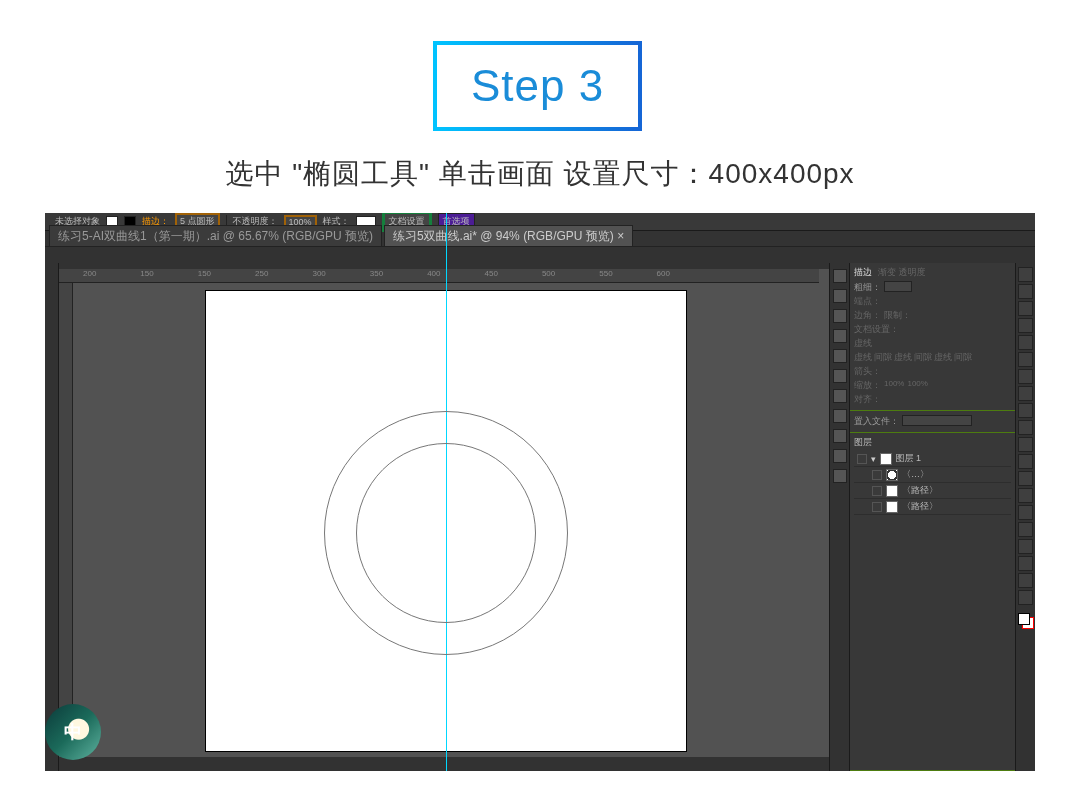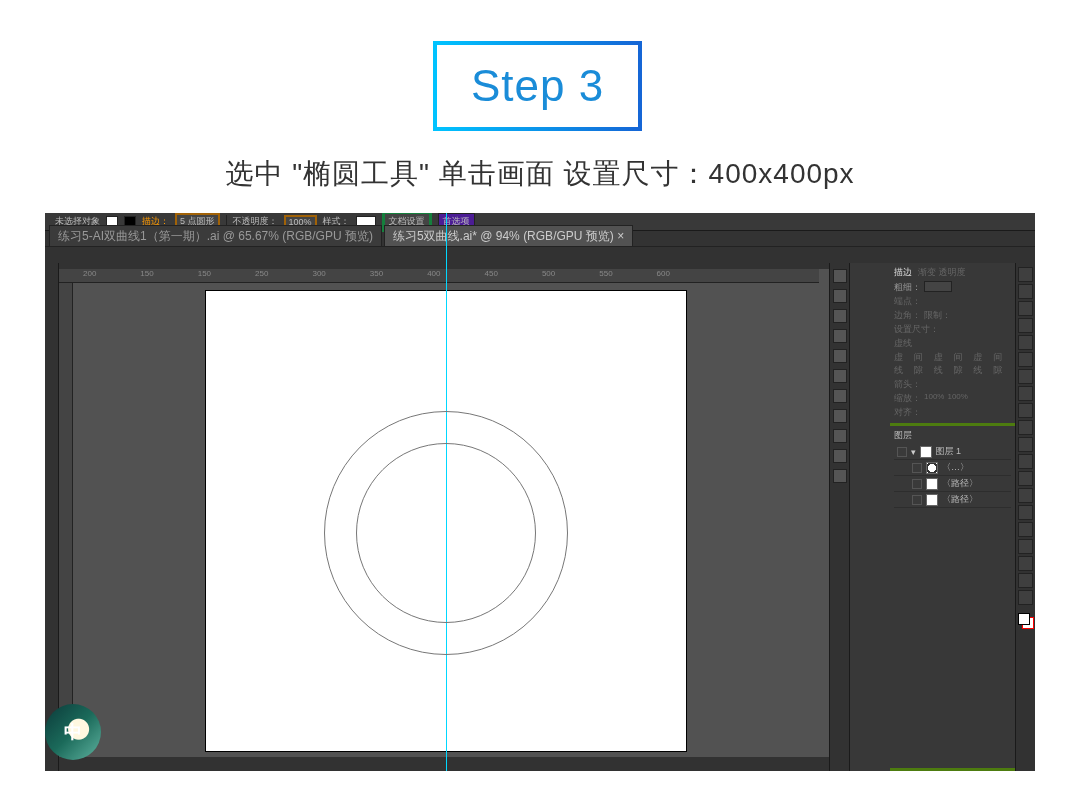--- a/index.html
+++ b/index.html
@@ -41,21 +41,21 @@
   .c-inner { width:180px; height:180px; left:150px; top:152px;}
 
   
   .dock-left { position:absolute; left:0; top:50px; width:14px; bottom:0; background:#323232; border-right:1px solid #1a1a1a;}
 
   
   .right-region { position:absolute; right:0; top:50px; width:206px; bottom:0; background:#323232; display:flex;}
   .panel-dock { width:20px; background:#323232; border-left:1px solid #1a1a1a; display:flex; flex-direction:column; gap:6px; padding-top:6px; align-items:center;}
   .panel-dock .dicon { width:14px; height:14px; background:#555; border:1px solid #222;}
   .panel-stack { flex:1; background:#383838; border-left:1px solid #1a1a1a; display:flex; flex-direction:column; font-size:9px;}
-  .panel { border-bottom:3px solid #4d7c0f; padding:3px 4px;margin-left:40px;}
+  .panel { border-bottom:1px solid #4d7c0f; padding:3px 4px;}
   .panel .ptitle { color:#bbb; font-size:9px; margin-bottom:2px; display:flex; gap:6px;}
   .panel .row { display:flex; gap:3px; margin:1px 0; color:#999;}
   .panel .field { background:#444; border:1px solid #222; height:11px; width:28px;}
   .panel .dark { color:#666;}
   .layers { flex:1; min-height:100px;}
   .layers .lrow { display:flex; align-items:center; gap:4px; height:16px; padding:0 3px; border-bottom:1px solid #2d2d2d;}
   .layers .eye { width:10px; height:10px; border:1px solid #555; background:#3a3a3a;}
   .layers .thumb { width:12px; height:12px; background:#fff; border:1px solid #666;}
   .layers .thumb.ring { background:radial-gradient(circle,#fff 0 4px,#333 4px 6px,#fff 6px);}
   .layers .lname { color:#bbb;}
@@ -158,21 +158,21 @@
             <div class="field"></div>
           </div>
         <div class="row dark">
             <span>端点：</span>
           </div>
         <div class="row dark">
             <span>边角：</span>
             <span>限制：</span>
           </div>
         <div class="row dark">
-            <span>设置尺寸：</span>
+            <span>文档设置：</span>
           </div>
         <div class="row dark">
             <span>虚线</span>
           </div>
         <div class="row dark" style="gap:2px">
           <span>虚线</span>
           <span>间隙</span>
           <span>虚线</span>
           <span>间隙</span>
           <span>虚线</span>
@@ -184,20 +184,26 @@
         <div class="row dark">
           <span>缩放：</span>
           <span class="num" style="font-size:8px">100%</span>
           <span class="num" style="font-size:8px">100%</span>
         </div>
         <div class="row dark">
             <span>对齐：</span>
           </div>
       </div>
 
+      <div class="panel">
+        <div class="row">
+            <span>置入文件：</span>
+            <div class="field" style="width:70px"></div>
+          </div>
+      </div>
 
       <div class="panel layers">
         <div class="ptitle">
             <span>图层</span>
           </div>
         <div class="lrow">
           <div class="eye"></div>
           <span>▾</span>
           <div class="thumb"></div>
           <span class="lname">图层 1</span>

